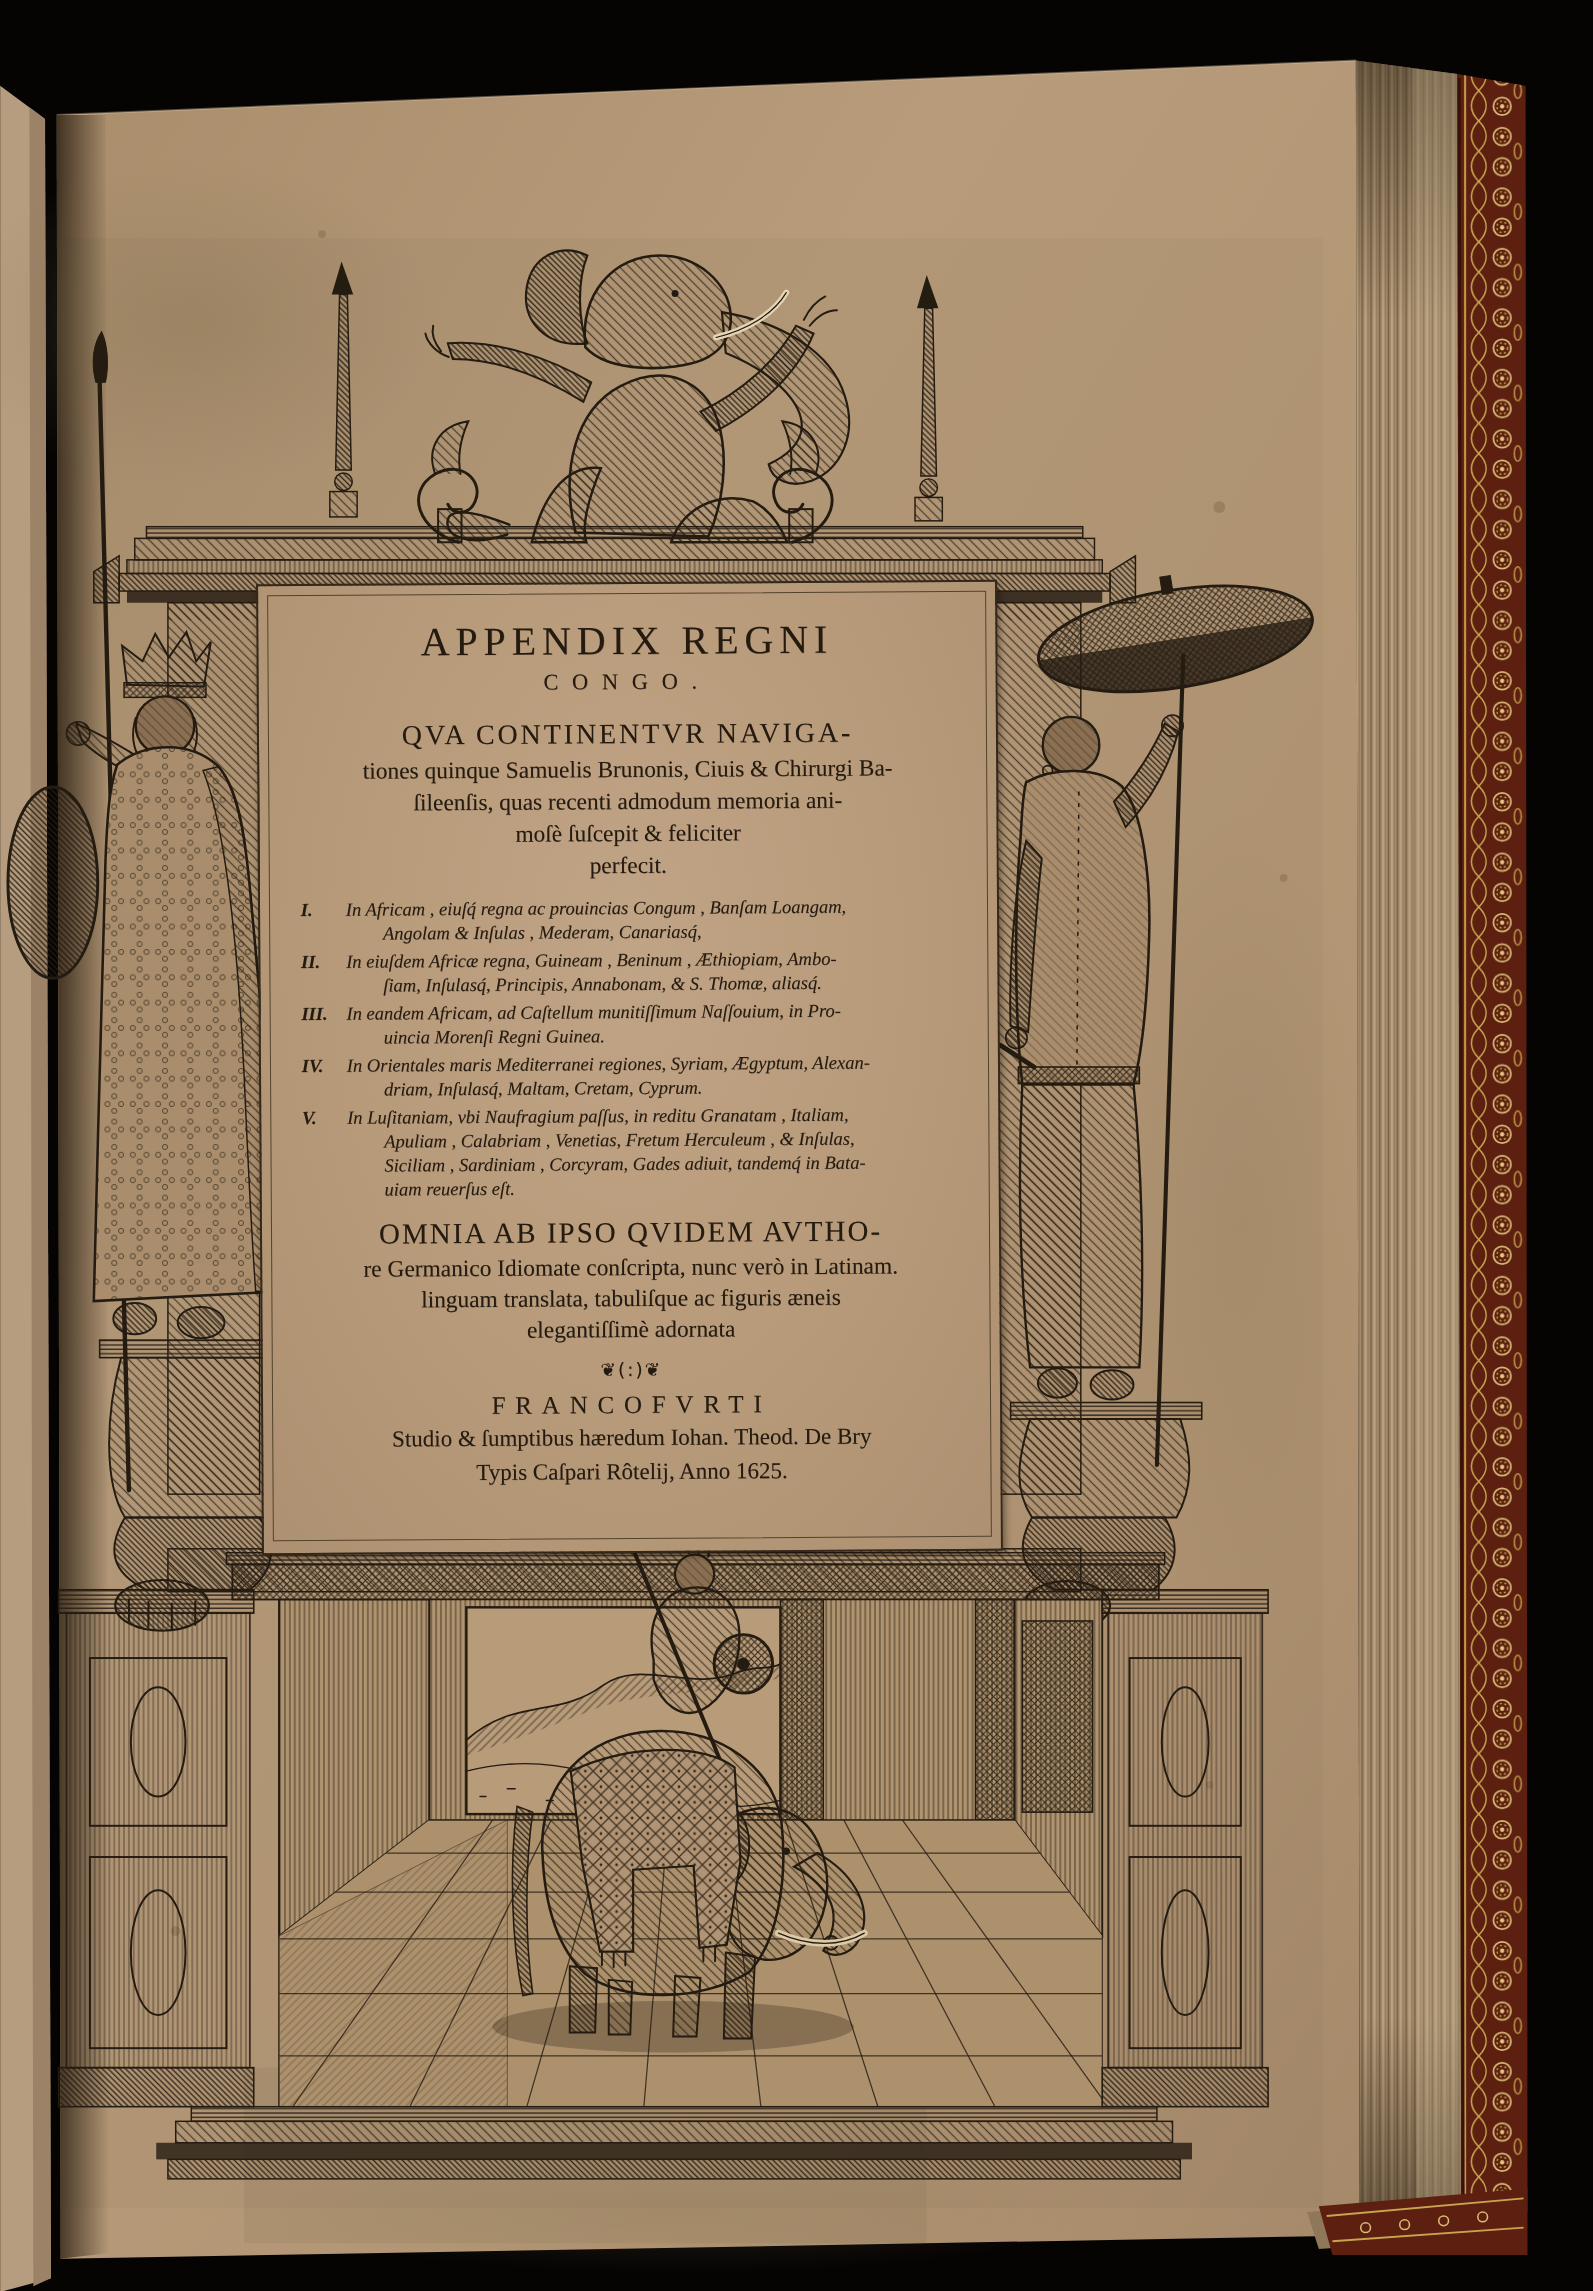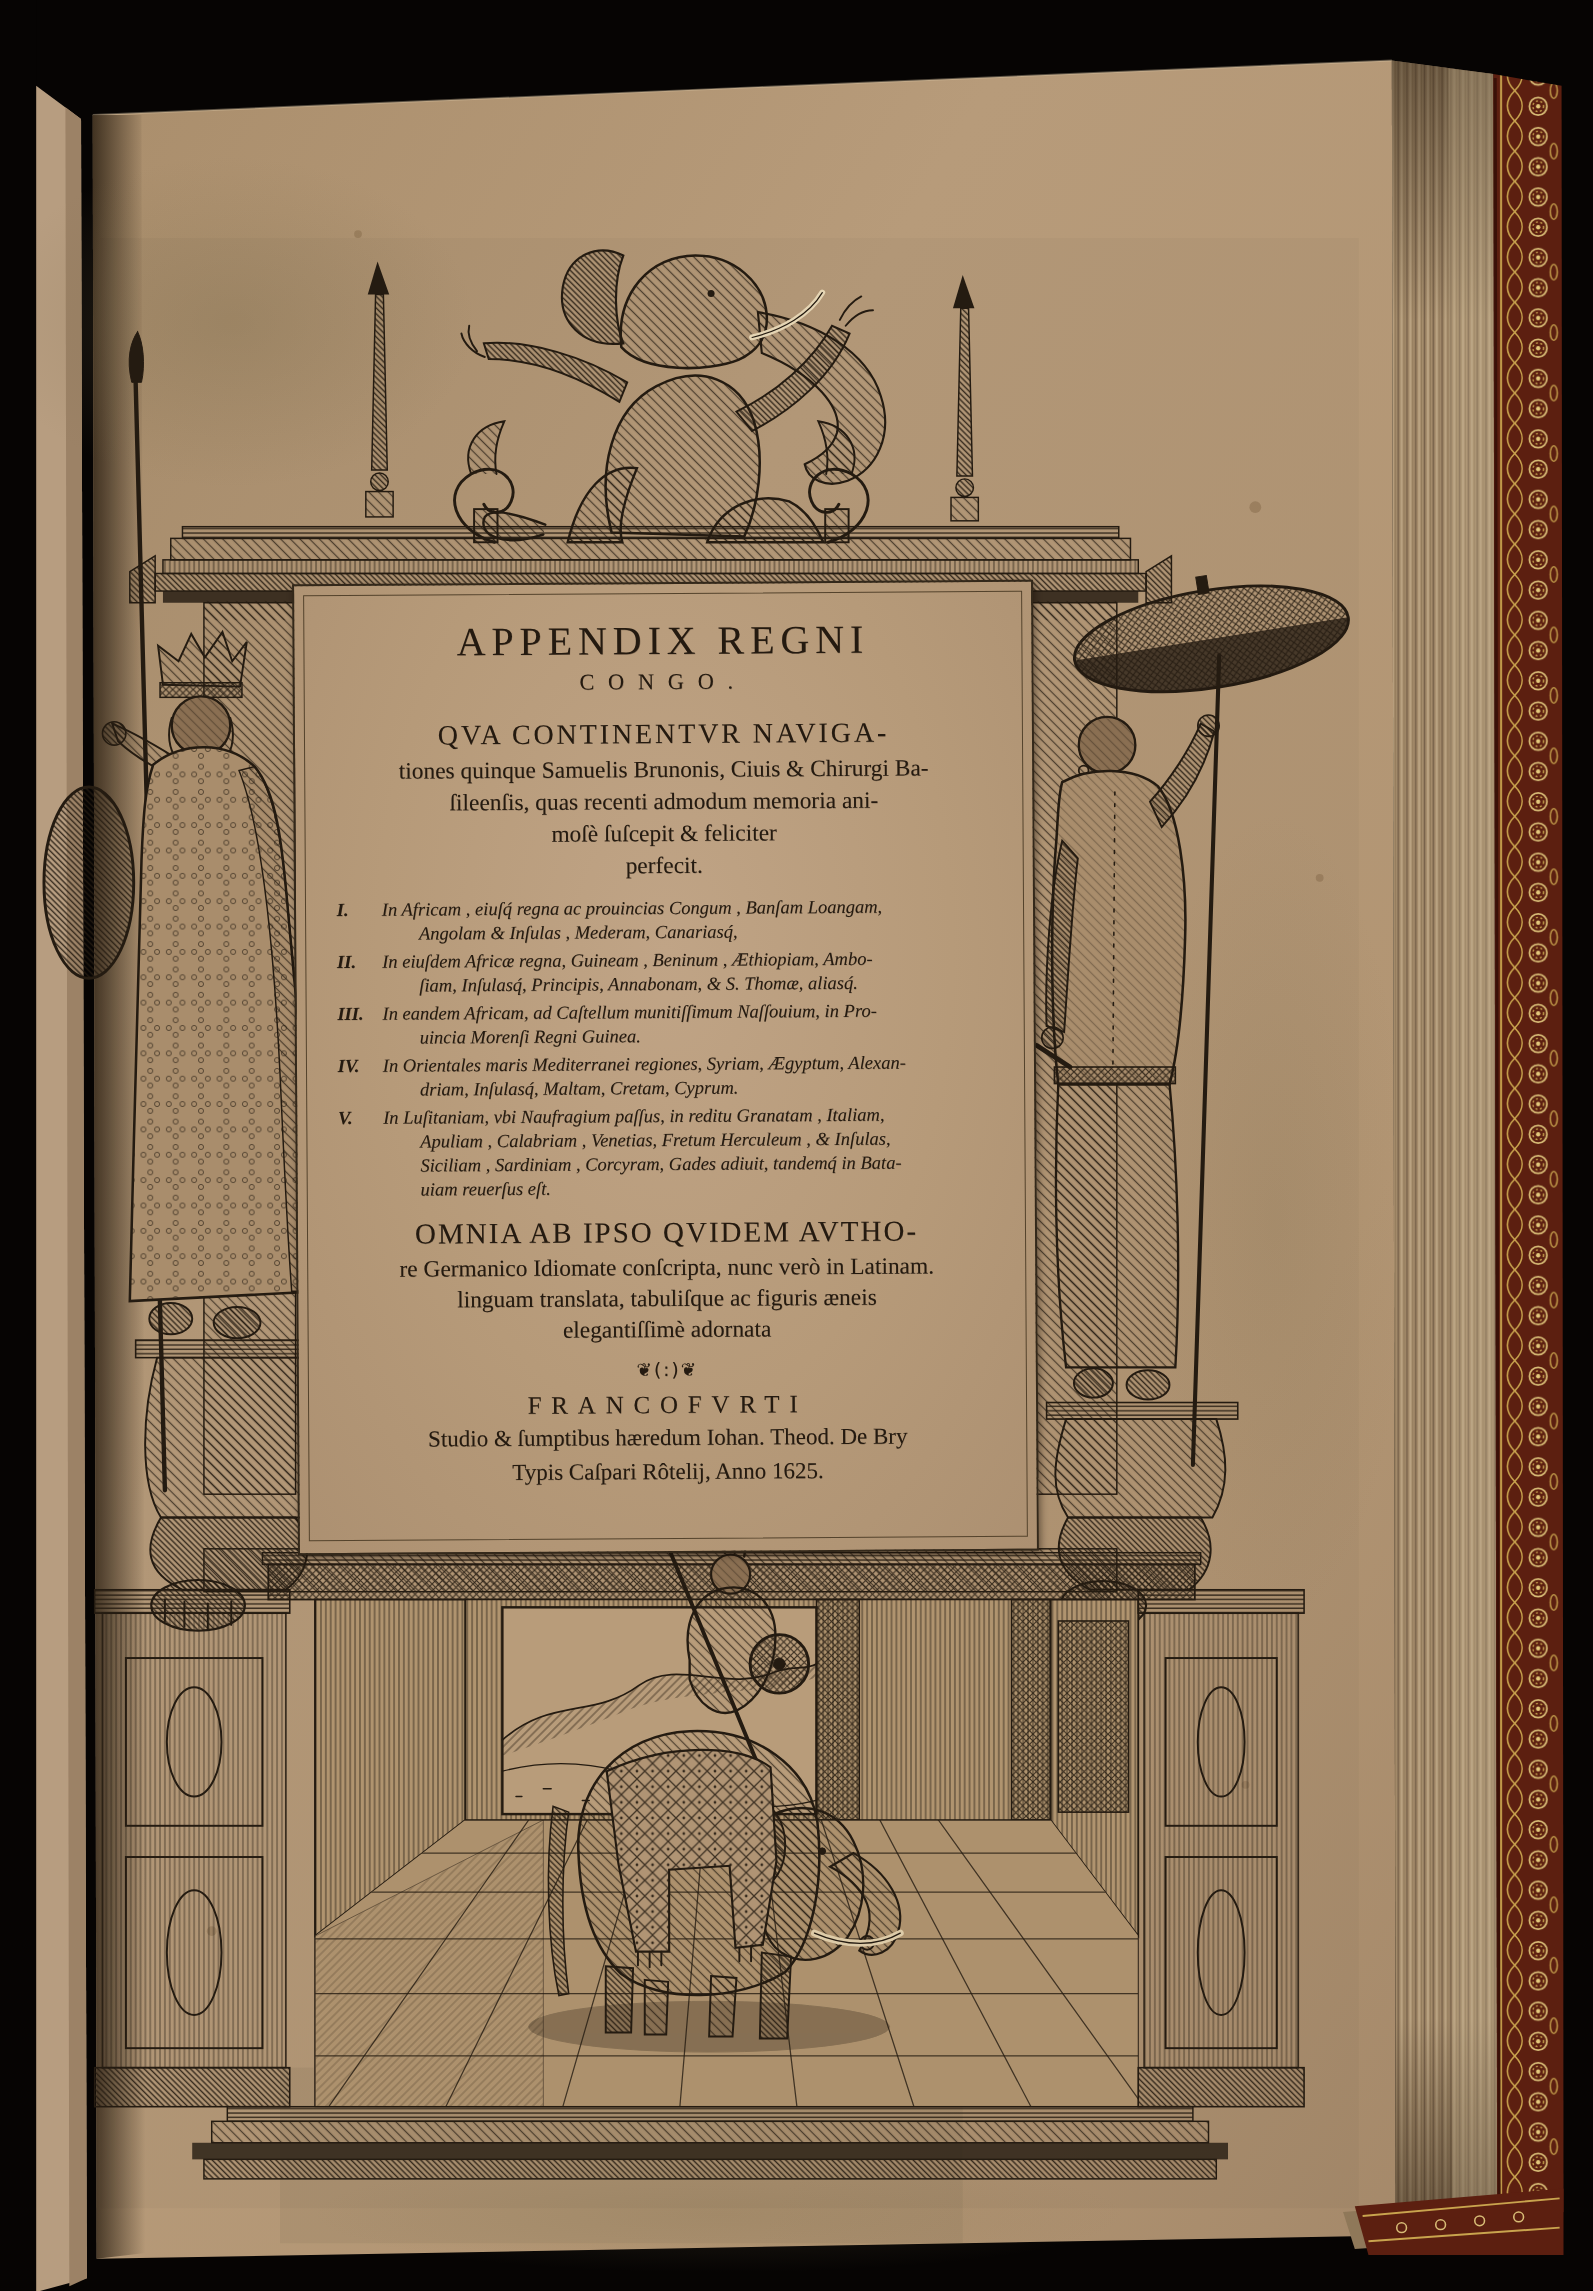--- a/index.html
+++ b/index.html
@@ -1,17 +1,17 @@
 <!DOCTYPE html>
 <html><head>
 <meta charset="utf-8">
 <style>
   html,body{margin:0;padding:0;background:#060403;width:1594px;height:2292px;overflow:hidden;}
   .stage{position:relative;width:1298px;height:2292px;background:#060403;
-         font-family:"Liberation Serif","DejaVu Serif",serif;color:#241a10;margin-left:36px;}
+         font-family:"Liberation Serif","DejaVu Serif",serif;color:#241a10;}
   .scene{position:absolute;left:0;top:0;}
   
   .panel-outer{position:absolute;left:259px;top:582px;width:737px;height:967px;
     transform:rotate(-0.35deg);
     background:radial-gradient(ellipse at 50% 38%, #c0a486 0%, #b69a79 55%, #ac9071 100%);
     border:2.4px solid #33281a; box-shadow:2px 2.9px 7.8px rgba(20,12,5,.45);}
   .panel-inner{margin:8.8px;border:1.5px solid #54432c;height:calc(100% - 20.5px);
     padding:0 25px;box-sizing:border-box;overflow:hidden;text-align:center;
     text-shadow:0.3px 0.4px 0 rgba(36,26,16,.32);}
   .t-title{margin-top:25px;font-size:40px;line-height:1.08;letter-spacing:5.9px;white-space:nowrap;}

